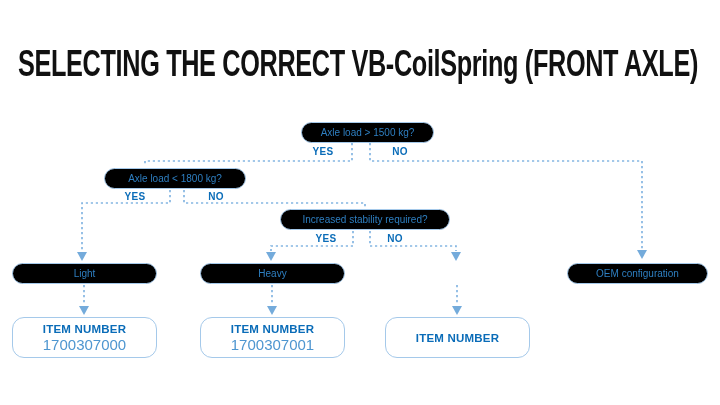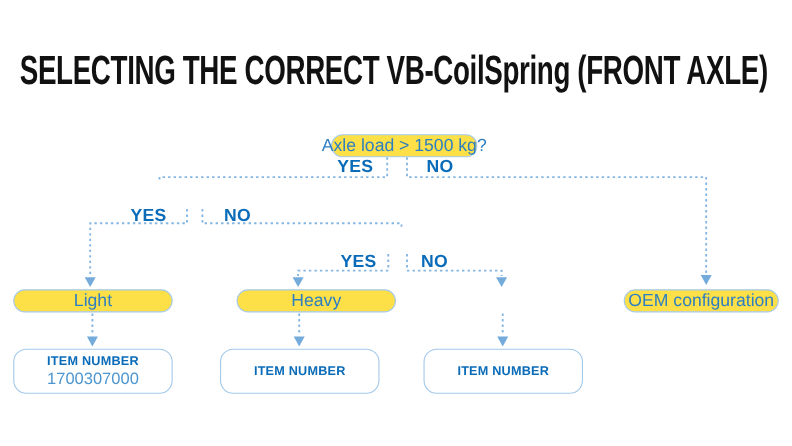--- a/index.html
+++ b/index.html
@@ -12,26 +12,26 @@
   svg.overlay { position:absolute; left:0; top:0; width:720px; height:405px; }
   .title-text {
     font-family:"Liberation Sans","DejaVu Sans",sans-serif;
     font-weight:bold; font-size:37px; fill:var(--title-text,#111);
     letter-spacing:-0.5px;
   }
   .dash { fill:none; stroke:var(--connector,#85b6e2); stroke-width:1.7; stroke-dasharray:2.2 2.8; }
   .arrow { fill:var(--arrow,#74abdb); stroke:none; }
   .pill {
     position:absolute; height:21px; box-sizing:border-box;
-    border:1.5px solid var(--box-border,#a5c9ea); border-radius:12px; background:#fde047;
+    border:1.5px solid var(--box-border,#a5c9ea); border-radius:12px; background:#000000;
     display:flex; align-items:center; justify-content:center;
-    font-size:16px; color:var(--question-text,#2e7fc1); white-space:nowrap;
+    font-size:10px; color:var(--question-text,#2e7fc1); white-space:nowrap;
   }
   .branch-label {
-    position:absolute; width:50px; font-size:16px; line-height:13px; font-weight:bold;
+    position:absolute; width:50px; font-size:10px; line-height:13px; font-weight:bold;
     color:var(--label-bold-text,#0a6cb8); text-align:center; letter-spacing:0.3px;
   }
   .item-box {
     position:absolute; width:145px; height:41px; box-sizing:border-box;
     border:1.5px solid var(--box-border,#a5c9ea); border-radius:12px; background:#fff;
     display:flex; flex-direction:column; align-items:center; justify-content:center; gap:1px;
   }
   .item-heading { font-size:11.5px; font-weight:bold; letter-spacing:0.2px; color:var(--label-bold-text,#0a6cb8); }
   .item-number { font-size:15px; color:var(--item-number-text,#4e96d0); }
 </style>
@@ -61,34 +61,37 @@
       <polygon class="arrow" points="79,306 89,306 84,315"></polygon>
       <polygon class="arrow" points="267,306 277,306 272,315"></polygon>
       <polygon class="arrow" points="452,306 462,306 457,315"></polygon>
     </g>
   </svg>
 
   <div class="pill" style="left:301px; top:122px; width:133px;">Axle load &gt; 1500 kg?</div>
   <div class="branch-label" style="left:298px; top:145px;">YES</div>
   <div class="branch-label" style="left:375px; top:145px;">NO</div>
 
+  <div class="pill" style="left:104px; top:168px; width:142px;">Axle load &lt; 1800 kg?</div>
   <div class="branch-label" style="left:110px; top:190px;">YES</div>
   <div class="branch-label" style="left:191px; top:190px;">NO</div>
 
+  <div class="pill" style="left:280px; top:209px; width:170px;">Increased stability required?</div>
   <div class="branch-label" style="left:301px; top:232px;">YES</div>
   <div class="branch-label" style="left:370px; top:232px;">NO</div>
 
   <div class="pill" style="left:12px; top:263px; width:145px;">Light</div>
-  <div class="pill" style="left:200px; top:263px; width:145px;margin-left:15px;">Heavy</div>
+  <div class="pill" style="left:200px; top:263px; width:145px;">Heavy</div>
   <div class="pill" style="left:567px; top:263px; width:141px;text-align:center;">OEM configuration</div>
 
   <div class="item-box" style="left:12px; top:317px;">
     <div class="item-heading">ITEM NUMBER</div>
     <div class="item-number">1700307000</div>
   </div>
   <div class="item-box" style="left:200px; top:317px;">
     <div class="item-heading">ITEM NUMBER</div>
+    <div class="item-number">1700307001</div>
   </div>
   <div class="item-box" style="left:385px; top:317px;">
     <div class="item-heading">ITEM NUMBER</div>
   </div>
 
 </div>
 
 </body></html>

